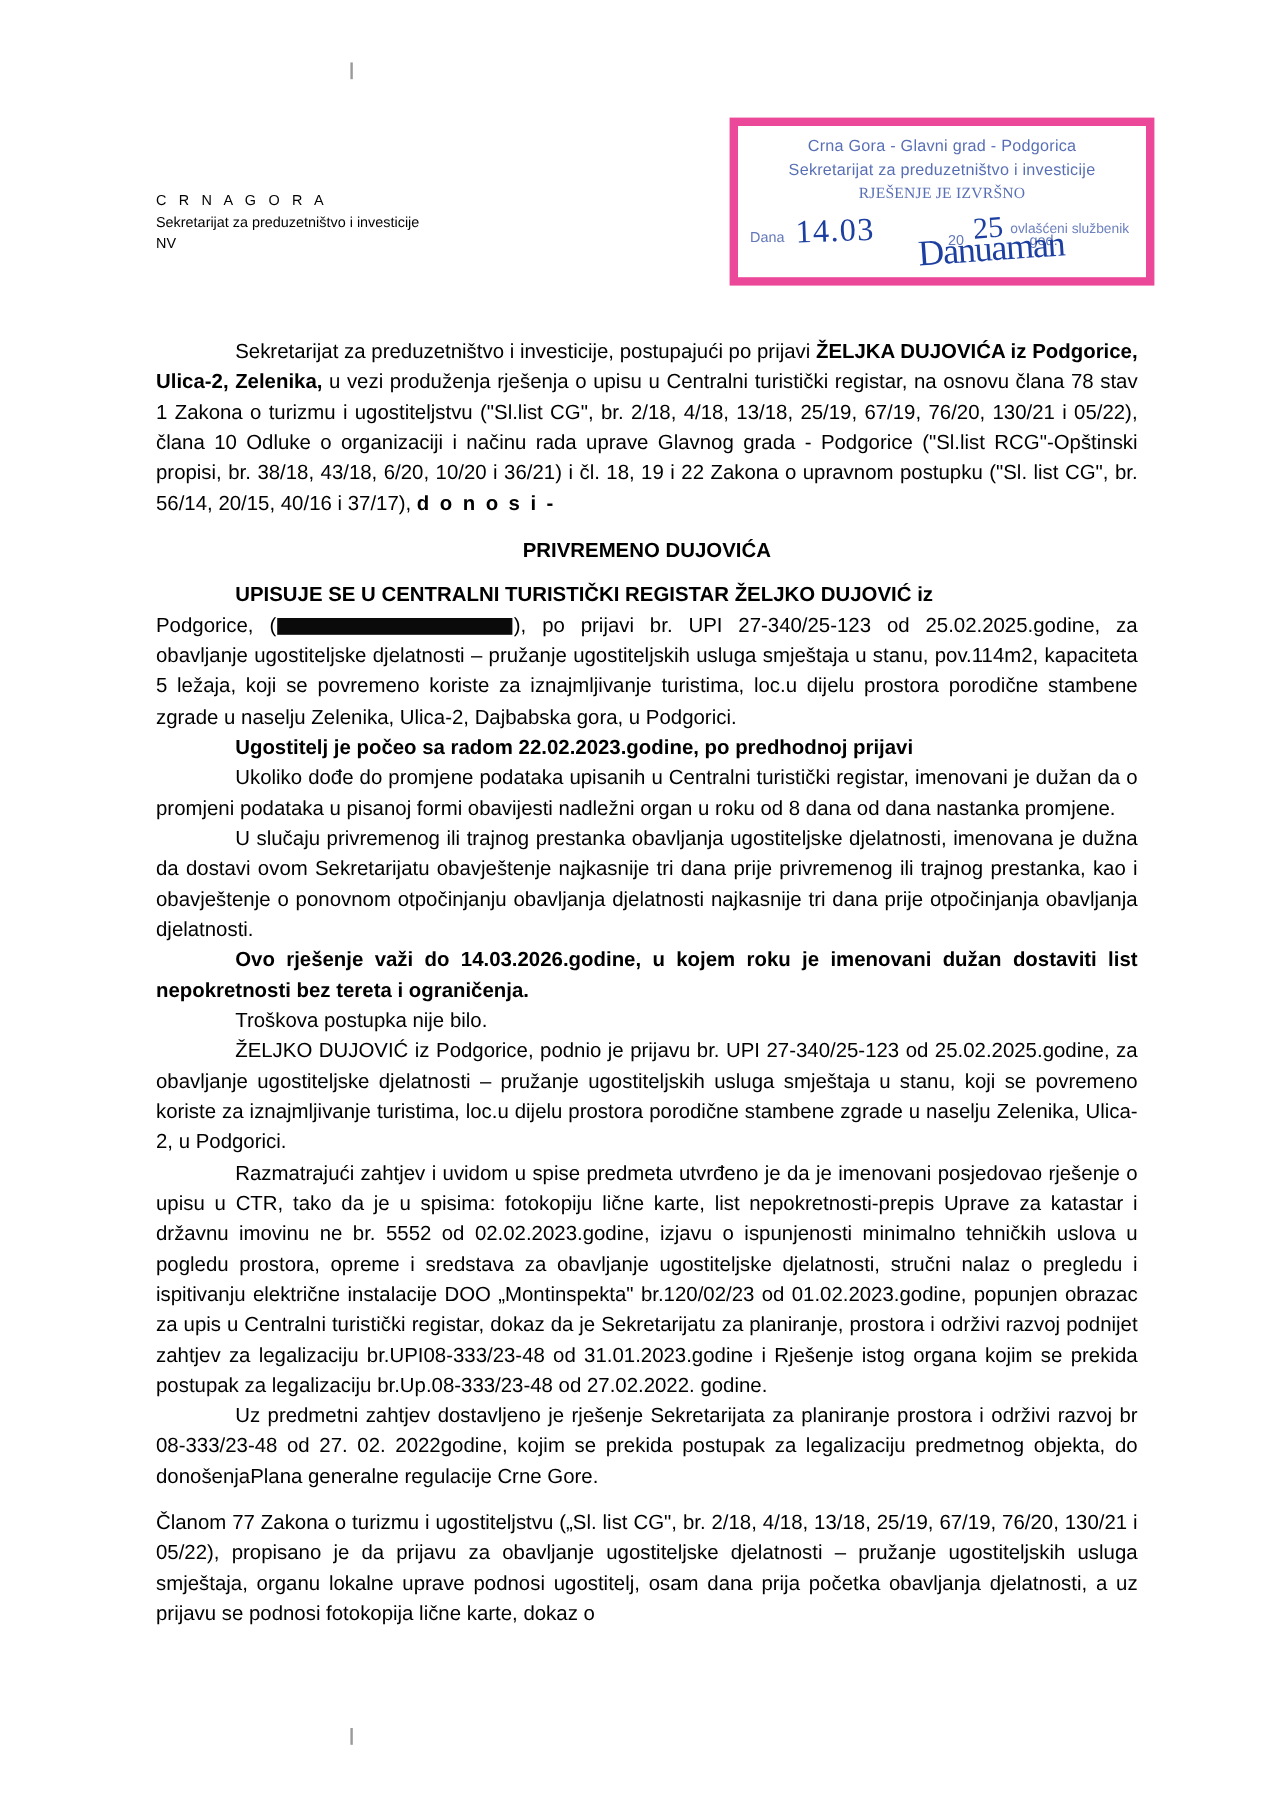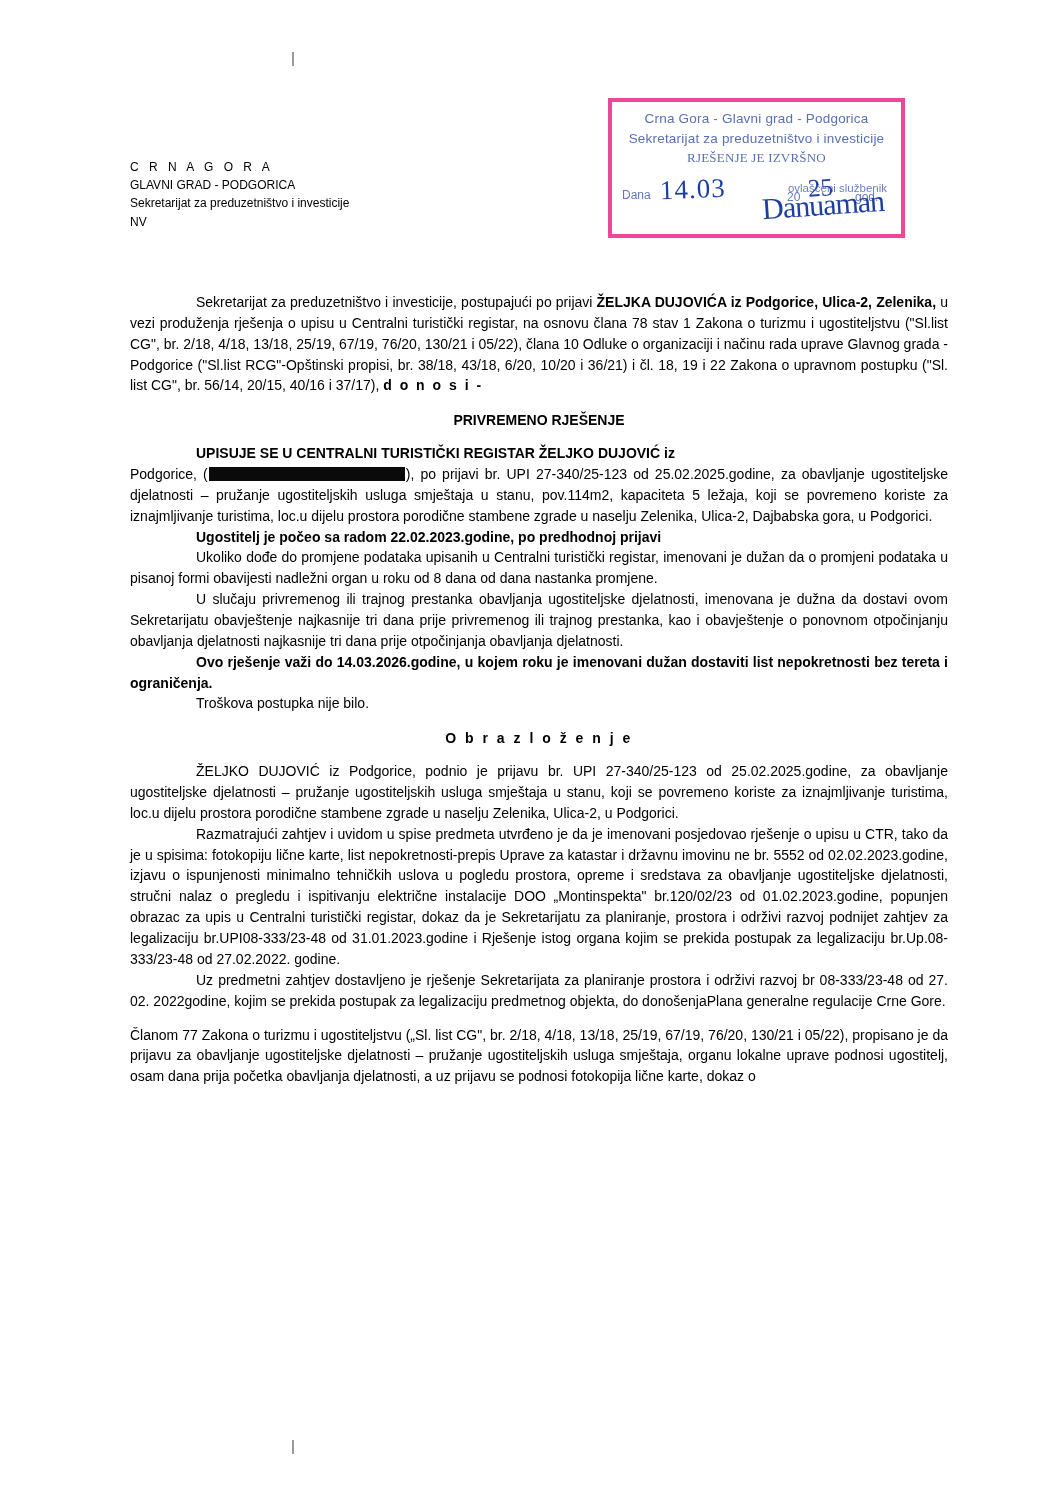--- a/index.html
+++ b/index.html
@@ -17,23 +17,23 @@
     height: 1497px;
     background: #ffffff;
     overflow: hidden;
   }
 
   
   .stamp {
     position: absolute;
     left: 608px;
     top: 98px;
-    width: 297px;
+    width: 354px;
     height: 140px;
-    border: 4px solid #ec4899;
+    border: 7px solid #ec4899;
     color: #3b56a8;
     font-family: "Liberation Sans", sans-serif;
     box-sizing: border-box;
   }
   .stamp-line {
     text-align: center;
     font-size: 13.5px;
     letter-spacing: 0.2px;
     line-height: 1.45;
     opacity: 0.85;
@@ -94,23 +94,23 @@
     line-height: 1.52;
   }
   .header-block .spaced {
     letter-spacing: 3.5px;
   }
 
   
   .content {
     position: absolute;
     left: 130px;
-    top: 292px;
+    top: 280px;
     width: 818px;
-    font-size: 14px;
+    font-size: 17px;
     line-height: 1.49;
     text-align: justify;
   }
   p {
     margin: 0 0 0 0;
   }
   .indent { text-indent: 66px; }
   .b { font-weight: bold; }
   .center {
     text-align: center;
@@ -162,44 +162,42 @@
       <span class="stamp-20">20</span>
       <span class="stamp-hand25">25</span>
       <span class="stamp-god">god.</span>
       <span class="stamp-officer">ovlašćeni službenik</span>
     </div>
     <div class="stamp-signature">Danuaman</div>
   </div>
 
   <div class="header-block">
     <div class="spaced">C R N A   G O R A</div>
-    <div>GLAVNI GRAD - PODGORICA</div>
     <div>Sekretarijat za preduzetništvo i investicije</div>
     <div>NV</div>
   </div>
 
   <div class="content">
 
     <p class="indent"><span>Sekretarijat za preduzetništvo i investicije, postupajući po prijavi </span><span class="b">ŽELJKA DUJOVIĆA iz Podgorice, Ulica-2, Zelenika,</span><span> u vezi produženja rješenja o  upisu u Centralni turistički  registar, na osnovu člana 78 stav 1 Zakona o turizmu i ugostiteljstvu  ("Sl.list CG", br. 2/18, 4/18, 13/18, 25/19, 67/19, 76/20, 130/21 i 05/22), člana 10 Odluke o  organizaciji  i  načinu  rada  uprave Glavnog  grada   - Podgorice   ("Sl.list RCG"-Opštinski propisi, br. 38/18, 43/18, 6/20, 10/20 i 36/21)  i čl. 18, 19 i 22 Zakona o upravnom postupku ("Sl. list CG", br. 56/14, 20/15, 40/16 i 37/17), </span><span class="b" style="letter-spacing:2px">d o n o s i -</span></p>
 
-    <div class="center">PRIVREMENO RJEŠENJE</div>
+    <div class="center">PRIVREMENO DUJOVIĆA</div>
 
     <p><span class="b" style="display:inline-block;text-indent:66px">UPISUJE  SE    U  CENTRALNI  TURISTIČKI    REGISTAR   ŽELJKO  DUJOVIĆ  iz</span><br><span>Podgorice, (</span><span class="redacted"></span><span>), po prijavi br. UPI 27-340/25-123 od 25.02.2025.godine, za obavljanje  ugostiteljske  djelatnosti – pružanje  ugostiteljskih  usluga  smještaja  u stanu, pov.114m2, kapaciteta 5 ležaja, koji  se  povremeno  koriste  za iznajmljivanje turistima,  loc.u dijelu prostora porodične  stambene  zgrade u naselju Zelenika, Ulica-2, Dajbabska gora, u Podgorici.</span></p>
 
     <p class="indent b">Ugostitelj je počeo  sa  radom 22.02.2023.godine, po predhodnoj prijavi</p>
 
     <p class="indent">Ukoliko  dođe  do promjene  podataka  upisanih u  Centralni turistički   registar, imenovani  je dužan da  o  promjeni podataka  u pisanoj formi obavijesti nadležni organ  u roku od 8 dana od dana nastanka promjene.</p>
 
     <p class="indent">U slučaju privremenog  ili  trajnog  prestanka  obavljanja  ugostiteljske  djelatnosti, imenovana  je  dužna  da  dostavi  ovom Sekretarijatu  obavještenje najkasnije  tri  dana  prije privremenog  ili  trajnog  prestanka, kao i  obavještenje o ponovnom otpočinjanju  obavljanja djelatnosti najkasnije tri  dana  prije  otpočinjanja obavljanja  djelatnosti.</p>
 
     <p class="indent b">Ovo rješenje važi do 14.03.2026.godine, u kojem roku je imenovani dužan dostaviti list nepokretnosti bez tereta i ograničenja.</p>
 
     <p class="indent">Troškova postupka nije bilo.</p>
 
-    <div class="center sp">O b r a z l o ž e n j e</div>
 
     <p class="indent">ŽELJKO  DUJOVIĆ  iz  Podgorice,  podnio    je prijavu  br.  UPI  27-340/25-123  od 25.02.2025.godine,  za   obavljanje   ugostiteljske   djelatnosti – pružanje   ugostiteljskih  usluga smještaja  u stanu, koji  se  povremeno  koriste  za iznajmljivanje turistima, loc.u dijelu prostora porodične  stambene  zgrade u naselju Zelenika, Ulica-2, u  Podgorici.</p>
 
     <p class="indent">Razmatrajući  zahtjev  i  uvidom  u  spise  predmeta  utvrđeno je da   je  imenovani posjedovao rješenje o upisu u CTR, tako da je u spisima: fotokopiju    lične    karte, list nepokretnosti-prepis Uprave za katastar i državnu imovinu ne  br. 5552 od  02.02.2023.godine, izjavu  o ispunjenosti minimalno tehničkih uslova  u pogledu prostora, opreme  i  sredstava za obavljanje ugostiteljske  djelatnosti, stručni nalaz o pregledu   i ispitivanju električne  instalacije DOO  „Montinspekta"  br.120/02/23  od  01.02.2023.godine,   popunjen obrazac    za upis  u Centralni turistički   registar,  dokaz da je   Sekretarijatu za planiranje, prostora i održivi  razvoj podnijet   zahtjev   za   legalizaciju br.UPI08-333/23-48 od 31.01.2023.godine i Rješenje istog organa kojim se prekida postupak za legalizaciju br.Up.08-333/23-48 od 27.02.2022. godine.</p>
 
     <p class="indent">Uz predmetni zahtjev dostavljeno je rješenje Sekretarijata za planiranje prostora i održivi razvoj br 08-333/23-48 od 27. 02. 2022godine, kojim  se  prekida  postupak  za  legalizaciju predmetnog objekta, do donošenjaPlana generalne regulacije Crne Gore.</p>
 
     <div class="gap"></div>
 
     <p>Članom  77 Zakona o  turizmu  i ugostiteljstvu („Sl. list CG", br. 2/18, 4/18, 13/18, 25/19, 67/19, 76/20,  130/21 i 05/22), propisano je da  prijavu  za  obavljanje  ugostiteljske djelatnosti – pružanje  ugostiteljskih  usluga smještaja, organu lokalne uprave podnosi ugostitelj, osam dana  prija  početka  obavljanja  djelatnosti, a  uz prijavu se podnosi fotokopija  lične  karte,  dokaz o</p>

